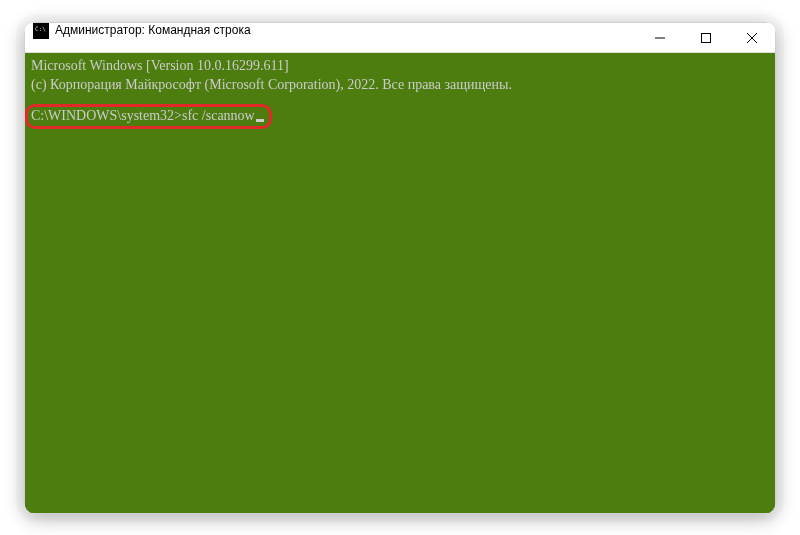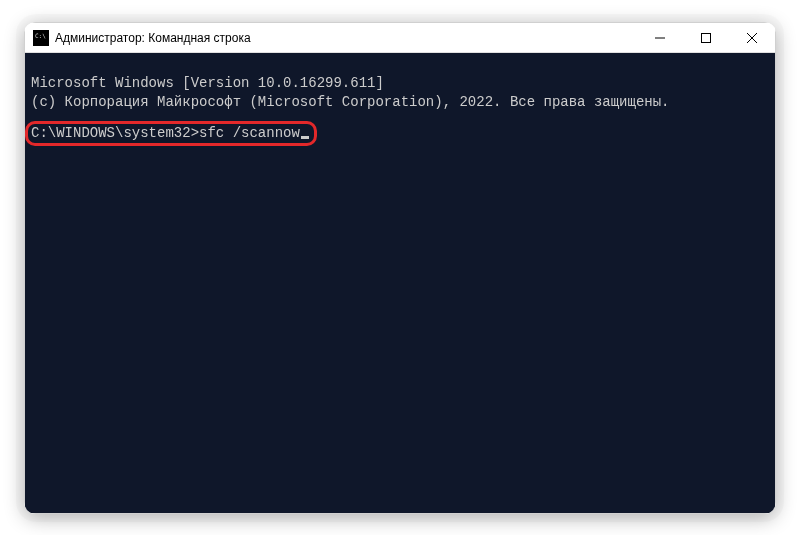--- a/index.html
+++ b/index.html
@@ -30,21 +30,21 @@
       height: 100%;
       background: #fff;
       display: flex;
       flex-direction: column;
       border: 1px solid #d0d0d0;
     }
     .titlebar {
       height: 30px;
       background: #fff;
       display: flex;
-      align-items: center;
+      align-items: flex-start;
       padding-left: 8px;
       border-bottom: 1px solid #e0e0e0;
       flex-shrink: 0;
     }
     .titlebar-icon {
       width: 16px;
       height: 16px;
       background: #000;
       margin-right: 6px;
       position: relative;
@@ -77,26 +77,26 @@
       align-items: center;
       justify-content: center;
       cursor: pointer;
     }
     .win-btn svg {
       width: 10px;
       height: 10px;
     }
     .terminal {
       flex: 1;
-      background: #0f172a;
+      background: #4d7c0f;
       color: #ccc;
-      font-family: Liberation Mono, monospace;
+      font-family: Liberation Serif, serif;
       font-size: 14px;
       line-height: 1.35;
-      padding: 21px 6px;
+      padding: 4px 6px;
       overflow: hidden;
       position: relative;
     }
     .terminal-line {
       white-space: pre;
     }
     .command-wrap {
       display: inline-block;
       position: relative;
       margin-top: 12px;

